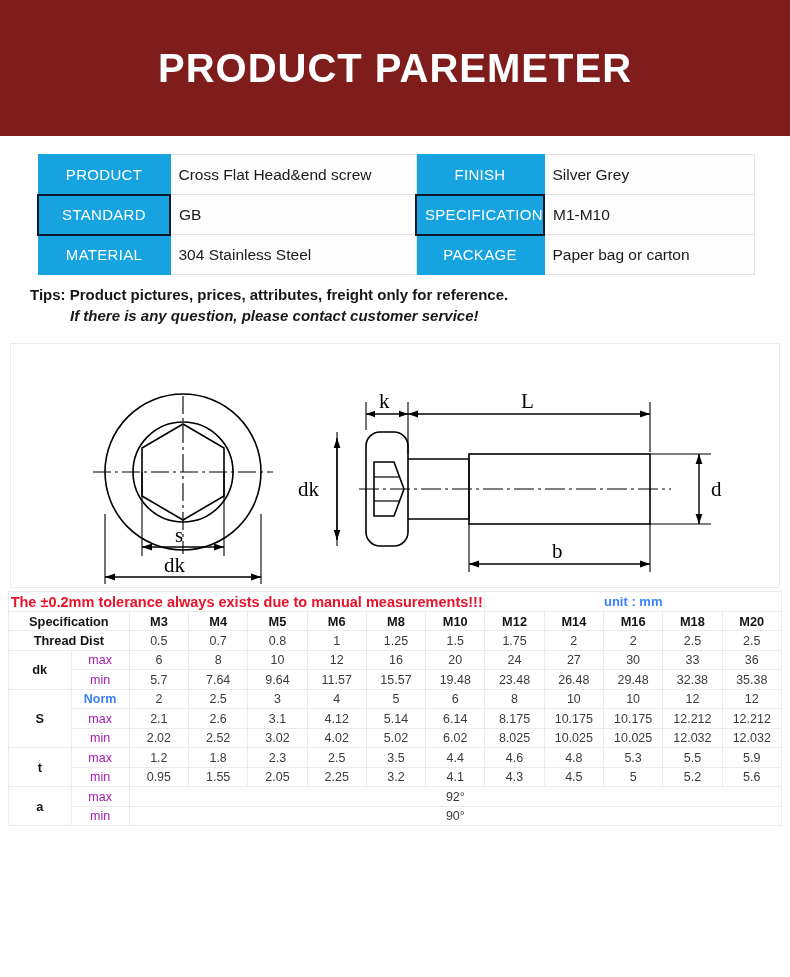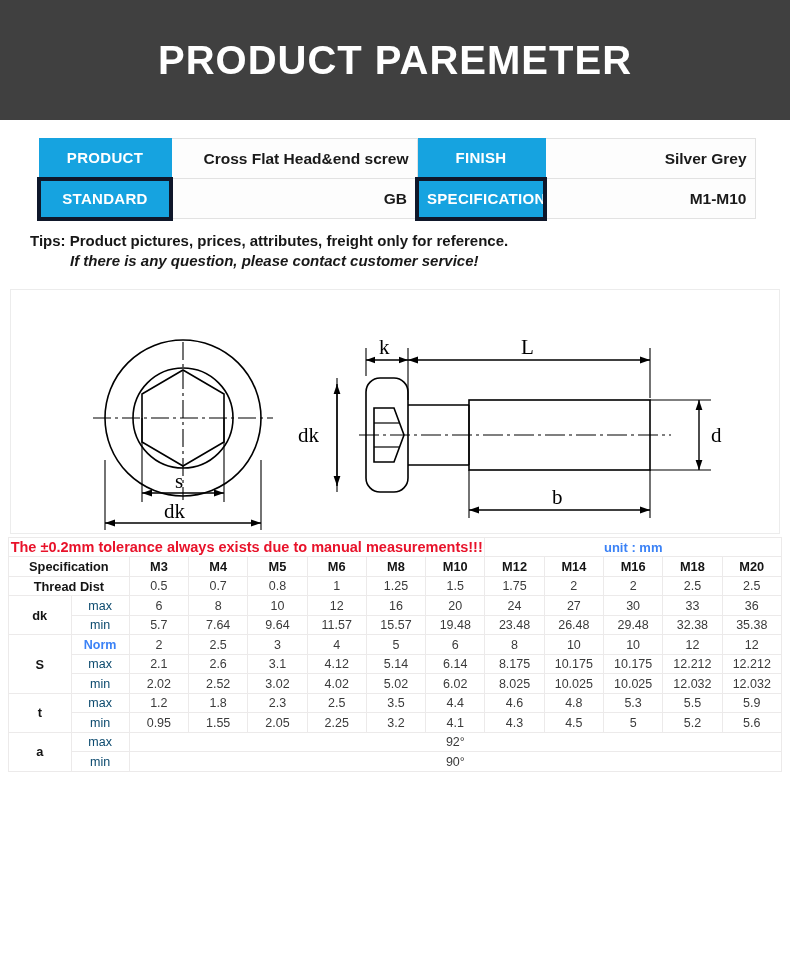--- a/index.html
+++ b/index.html
@@ -6,22 +6,22 @@
   html, body { margin:0; padding:0; }
   body {
     width:790px; height:977px;
     background:#ffffff;
     font-family:"Liberation Sans", sans-serif;
     overflow:hidden;
   }
 
   
   .banner{
-    width:790px; height:120px;
-    background:#404040;
+    width:790px; height:136px;
+    background:#7f1d1d;
     display:flex; align-items:center; justify-content:center;
   }
   .banner-title{
     color:#ffffff;
     font-size:40px;
     font-weight:bold;
     letter-spacing:1px;
     font-family:"Liberation Sans", sans-serif;
   }
 
@@ -29,38 +29,38 @@
   .info-wrap{ padding:18px 33px 0 37px; }
   table.info{
     width:716px;
     border-collapse:collapse;
     table-layout:fixed;
   }
   table.info td{
     height:40px;
     padding:0 8px;
     font-size:15.5px;
-    font-weight:bold;
+    font-weight:normal;
     color:#1a1a1a;
     background:#fdfdfd;
     border:1px solid #e2e2e2;
     vertical-align:middle;
     white-space:nowrap;
     overflow:hidden;
   }
   table.info td.lbl{
     background:#16a3e0;
     color:#ffffff;
     text-align:center;
     font-size:15px;
     letter-spacing:.3px;
     border:1px solid #16a3e0;
   }
-  table.info td.lbl.green{ border:4px solid #0f172a; }
-  table.info td.val{ text-align:right; }
+  table.info td.lbl.green{ border:2px solid #0f172a; }
+  table.info td.val{ text-align:left; }
   .c1{width:132px;} .c2{width:246px;} .c3{width:128px;} .c4{width:210px;}
 
   
   .tips{
     margin:10px 0 17px 30px;
     font-size:15px;
     font-weight:bold;
     color:#181818;
     line-height:1.38;
   }
@@ -112,21 +112,21 @@
     padding-left:9px;
     border:1px solid #eceaea;
   }
   td.unit{
     color:#3b82f6;
     font-weight:bold;
     font-size:13px;
     height:27px;
   }
   td.hd{ font-weight:bold; color:#141414; font-size:12.8px; }
-  td.grp{ font-weight:normal; color:#0c4a6e;margin-left:32px; }
+  td.grp{ font-weight:normal; color:#a21caf;margin-left:32px; }
   td.grpnorm{ font-weight:bold; color:#3b82f6; }
   .w-lab{ width:58px; }
   .w-sub{ width:54px; }
   .w-col{ width:55px; }
 </style>
 </head>
 <body>
 
 <div class="banner">
   <div class="banner-title">PRODUCT PAREMETER</div>
@@ -146,20 +146,26 @@
         <td class="val">Cross Flat Head&amp;end screw</td>
         <td class="lbl">FINISH</td>
         <td class="val">Silver Grey</td>
       </tr>
       <tr>
         <td class="lbl green">STANDARD</td>
         <td class="val">GB</td>
         <td class="lbl green">SPECIFICATION</td>
         <td class="val">M1-M10</td>
       </tr>
+      <tr>
+        <td class="lbl">MATERIAL</td>
+        <td class="val">304 Stainless Steel</td>
+        <td class="lbl">PACKAGE</td>
+        <td class="val">Paper bag or carton</td>
+      </tr>
     </tbody>
   </table>
 </div>
 
 <div class="tips">
   <span>Tips: Product pictures, prices, attributes, freight only for reference.</span>
   <span class="l2">If there is any question, please contact customer service!</span>
 </div>
 
 <div class="drawing">

